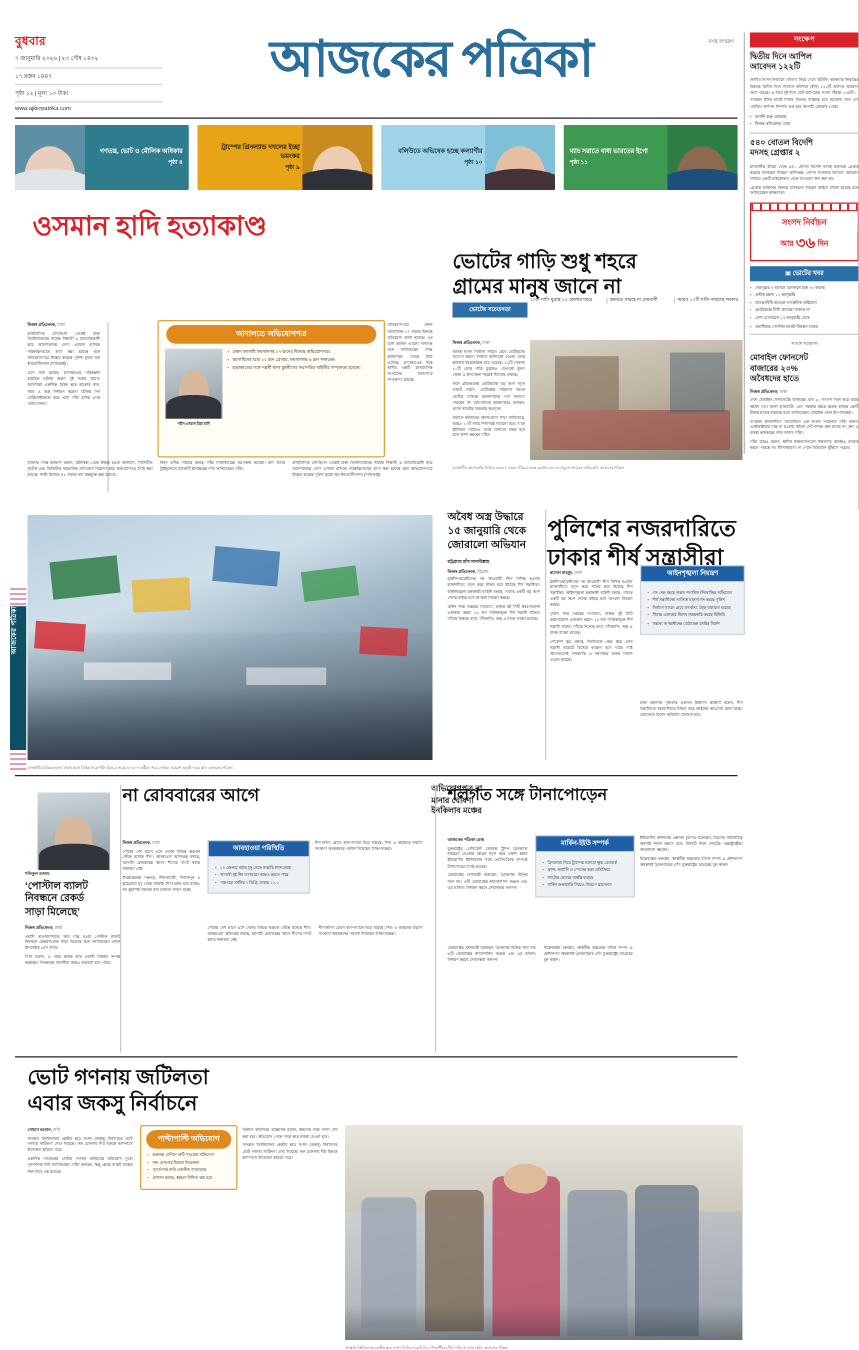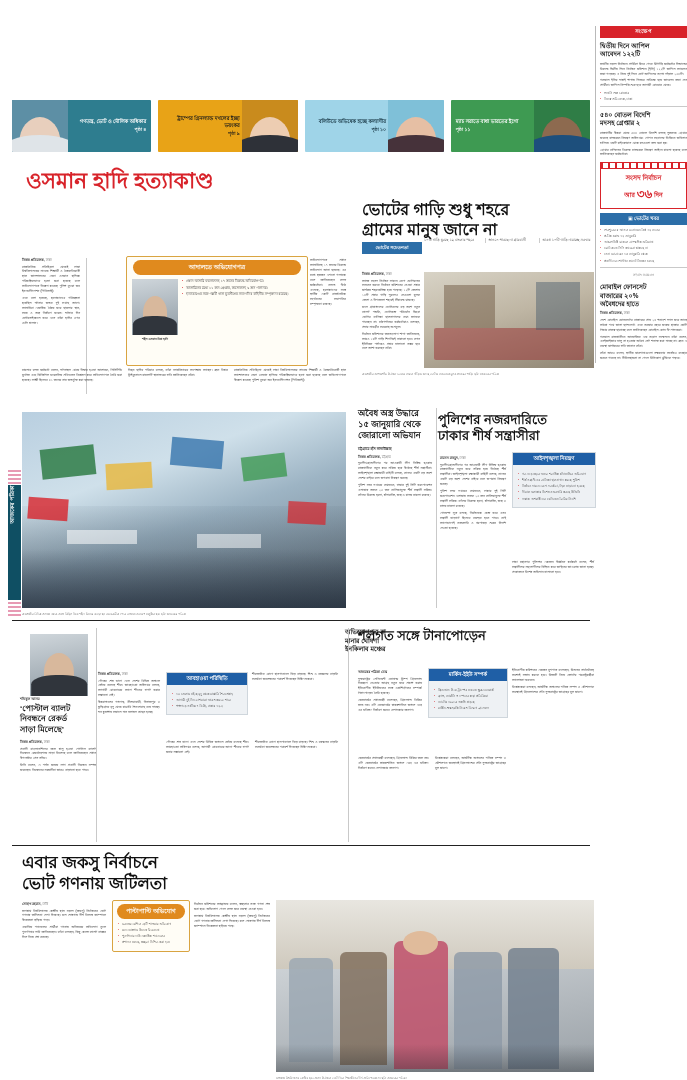--- a/index.html
+++ b/index.html
@@ -72,21 +72,21 @@
   .cdown .ct{background:#fff;color:#d8232a;text-align:center;font-size:6.6px;font-weight:bold;padding:2.5px 0 1px;}
   .cdown .cn{text-align:center;color:#d8232a;font-size:6.2px;font-weight:bold;padding:0 0 3px;}
   .cdown .cn b{font-size:12px;vertical-align:-1px;}
   .vkhobor{background:#2c6ea8;color:#fff;text-align:center;font-size:5px;font-weight:bold;padding:2px 0;margin-top:4px;}
   
   .lead1{position:absolute;left:26px;top:168px;width:318px;color:#d8232a;
          font-size:21.5px;line-height:1.22;font-weight:bold;}
   .lead2{position:absolute;left:362px;top:172px;width:232px;color:#111;
          font-size:16px;line-height:1.26;font-weight:bold;margin-top:28px;}
   .lead3{position:absolute;left:438px;top:412px;width:156px;color:#111;
-         font-size:13px;line-height:1.26;font-weight:bold;}
+         font-size:18px;line-height:1.26;font-weight:bold;}
   .lead3sub{position:absolute;left:358px;top:408px;width:74px;color:#111;
          font-size:8.4px;line-height:1.3;font-weight:bold;}
   .lead4{position:absolute;left:98px;top:628px;width:240px;color:#111;
          font-size:14px;line-height:1.25;font-weight:bold;}
   .lead5{position:absolute;left:358px;top:628px;width:236px;color:#111;
          font-size:13px;line-height:1.25;font-weight:bold;}
   .lead6{position:absolute;left:22px;top:852px;width:250px;color:#111;
          font-size:16.5px;line-height:1.26;font-weight:bold;}
   .lead7{position:absolute;left:20px;top:703px;width:76px;color:#111;
          font-size:8px;line-height:1.3;font-weight:bold;}
@@ -122,20 +122,32 @@
      transform:translateX(-50%);border-radius:44% 44% 0 0;background:#30353c;}
   
   .botphoto{position:absolute;left:276px;top:900px;width:318px;height:172px;
      background:linear-gradient(170deg,#dfe3e6 0%,#c7ccd0 38%,#9aa1a7 100%);overflow:hidden;}
 </style>
 </head>
 <body>
 
 <div class="page">
 
+  <div class="masthead">
+    <div class="dateblk">
+      <div class="day">বুধবার</div>
+      <div class="ln">৭ জানুয়ারি ২০২৬ | ২৩ পৌষ ১৪৩২</div>
+      <div class="ln">১৭ রজব ১৪৪৭</div>
+      <div class="ln">পৃষ্ঠা ১২ | মূল্য ১০ টাকা</div>
+      <div class="url">www.ajkerpatrika.com</div>
+    </div>
+    <div class="nagar">নগর সংস্করণ</div>
+    <div class="logo">আজকের পত্রিকা</div>
+    <div style="position:absolute;left:12px;top:94px;width:578px;height:1px;background:#222;"></div>
+  </div>
 
   <div class="teasers">
     <div class="teaser t1">
       <div class="ph face f1"></div>
       <div class="tx">
         <div>গণতন্ত্র, ভোট ও মৌলিক অধিকার</div>
         <div class="pg">পৃষ্ঠা ৪</div>
       </div>
     </div>
     <div class="teaser t2 rev">
@@ -400,20 +412,21 @@
       <span class="loc">ঢাকা</span>
     </div>
     <div class="body-txt">
       <p>প্রবাসী বাংলাদেশিদের জন্য চালু হওয়া পোস্টাল ব্যালট নিবন্ধনে রেকর্ডসংখ্যক সাড়া মিলেছে বলে জানিয়েছেন প্রধান উপদেষ্টার প্রেস সচিব।</p>
       <p>তিনি বলেন, এ পর্যন্ত কয়েক লাখ প্রবাসী নিবন্ধন সম্পন্ন করেছেন। নিবন্ধনের সময়সীমা আরও বাড়ানো হতে পারে।</p>
     </div>
   </div>
   <div class="col-rule" style="left:96px;top:628px;height:214px;"></div>
 
   <div class="lead4">
+    <div>না রোববারের আগে</div>
   </div>
   <div style="position:absolute;left:98px;top:672px;width:62px;">
     <div class="byline">
       <span>নিজস্ব প্রতিবেদক,</span>
       <span class="loc">ঢাকা</span>
     </div>
     <div class="body-txt">
       <p>পৌষের শেষ ভাগে এসে দেশের বিভিন্ন অঞ্চলে জেঁকে বসেছে শীত। আবহাওয়া অধিদপ্তর বলছে, আগামী রোববারের আগে শীতের দাপট কমার সম্ভাবনা নেই।</p>
       <p>উত্তরাঞ্চলের পঞ্চগড়, নীলফামারী, দিনাজপুর ও কুড়িগ্রামে মৃদু থেকে মাঝারি শৈত্যপ্রবাহ বয়ে যাচ্ছে। ঘন কুয়াশায় সকালে যান চলাচল ব্যাহত হচ্ছে।</p>
     </div>
@@ -475,22 +488,22 @@
   <div style="position:absolute;left:358px;top:756px;width:148px;">
     <div class="body-txt" style="column-count:2;column-gap:6px;">
       <p>ডেনমার্কের প্রধানমন্ত্রী বলেছেন, গ্রিনল্যান্ড বিক্রির জন্য নয়। এটি ডেনমার্কের স্বায়ত্তশাসিত অঞ্চল এবং এর ভবিষ্যৎ নির্ধারণ করবে সেখানকার জনগণ।</p>
       <p>বিশ্লেষকেরা বলছেন, আর্কটিক অঞ্চলের খনিজ সম্পদ ও কৌশলগত অবস্থানই গ্রিনল্যান্ডের প্রতি যুক্তরাষ্ট্রের আগ্রহের মূল কারণ।</p>
     </div>
   </div>
 
   <div style="position:absolute;left:12px;top:845px;width:578px;height:1px;background:#222;"></div>
 
   <div class="lead6">
+    <div>ভোট গণনায় জটিলতা</div>
     <div>এবার জকসু নির্বাচনে</div>
-    <div>ভোট গণনায় জটিলতা</div>
   </div>
   <div style="position:absolute;left:22px;top:902px;width:84px;">
     <div class="byline">
       <span>সোহাগ রহমান,</span>
       <span class="loc">ঢাবি</span>
     </div>
     <div class="body-txt">
       <p>জগন্নাথ বিশ্ববিদ্যালয় কেন্দ্রীয় ছাত্র সংসদ (জকসু) নির্বাচনের ভোট গণনায় জটিলতা দেখা দিয়েছে। ফল ঘোষণায় দীর্ঘ বিলম্বে ক্যাম্পাসে উত্তেজনা ছড়িয়ে পড়ে।</p>
       <p>একাধিক প্যানেলের প্রার্থীরা গণনায় অনিয়মের অভিযোগ তুলে পুনর্গণনার দাবি জানিয়েছেন। তাঁরা বলছেন, কিছু কেন্দ্রে ব্যালট বাক্সের সিল নিয়ে প্রশ্ন রয়েছে।</p>
     </div>

